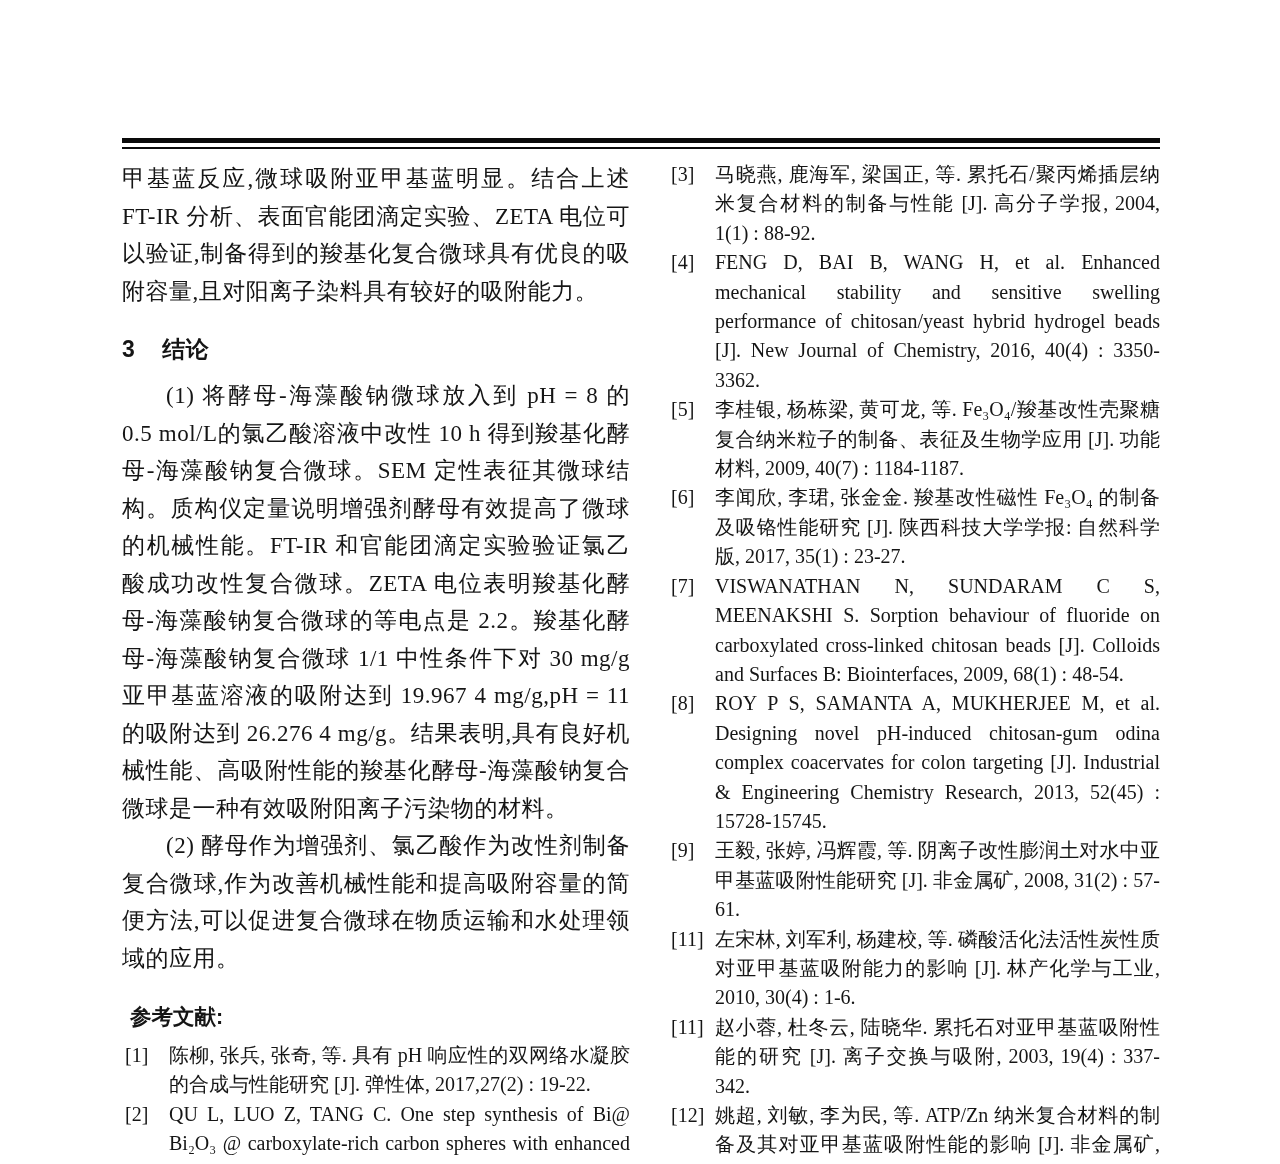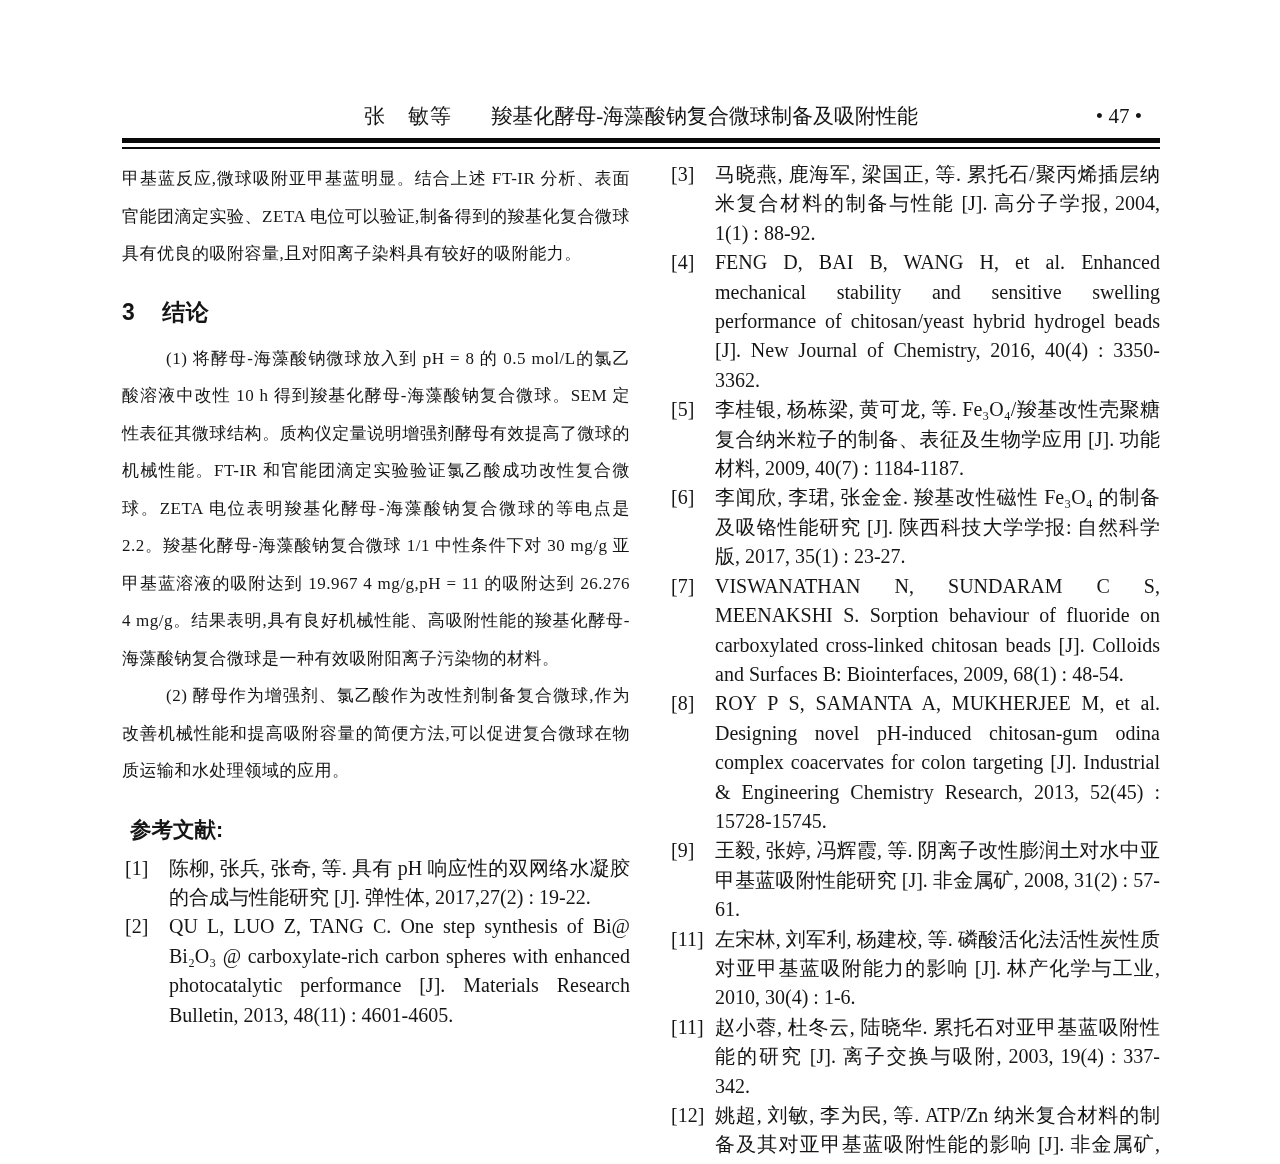--- a/index.html
+++ b/index.html
@@ -57,21 +57,21 @@
     left: 122px;
     right: 120px;
     display: flex;
     gap: 38px;
   }
   .col-left  { width: 508px; flex: 0 0 508px; }
   .col-right { width: 492px; flex: 0 0 492px; }
 
   .body-para {
     margin: 0;
-    font-size: 17px;
+    font-size: 23px;
     line-height: 37.5px;
     text-align: justify;
     letter-spacing: 0.5px;
   }
   .body-para.indented { text-indent: 44px; }
 
   .section-heading {
     margin: 24px 0 13px 0;
     font-family: "Liberation Sans", "DejaVu Sans", sans-serif;
     font-weight: bold;
@@ -101,27 +101,20 @@
     position: absolute;
     left: 3px;
     top: 0;
   }
 </style>
 </head>
 <body>
 
 <div class="page">
 
-  <div class="running-head">
-    <span class="center-group">
-      <span class="author">张　敏等</span>
-      <span class="title">羧基化酵母-海藻酸钠复合微球制备及吸附性能</span>
-    </span>
-    <span class="page-number">• 47 •</span>
-  </div>
 
   <div class="header-rule"></div>
 
   <div class="columns">
 
     <div class="col-left">
       <p class="body-para">甲基蓝反应,微球吸附亚甲基蓝明显。结合上述 FT-IR 分析、表面官能团滴定实验、ZETA 电位可以验证,制备得到的羧基化复合微球具有优良的吸附容量,且对阳离子染料具有较好的吸附能力。</p>
 
       <h2 class="section-heading">
         <span class="sec-num">3</span><span>结论</span>

